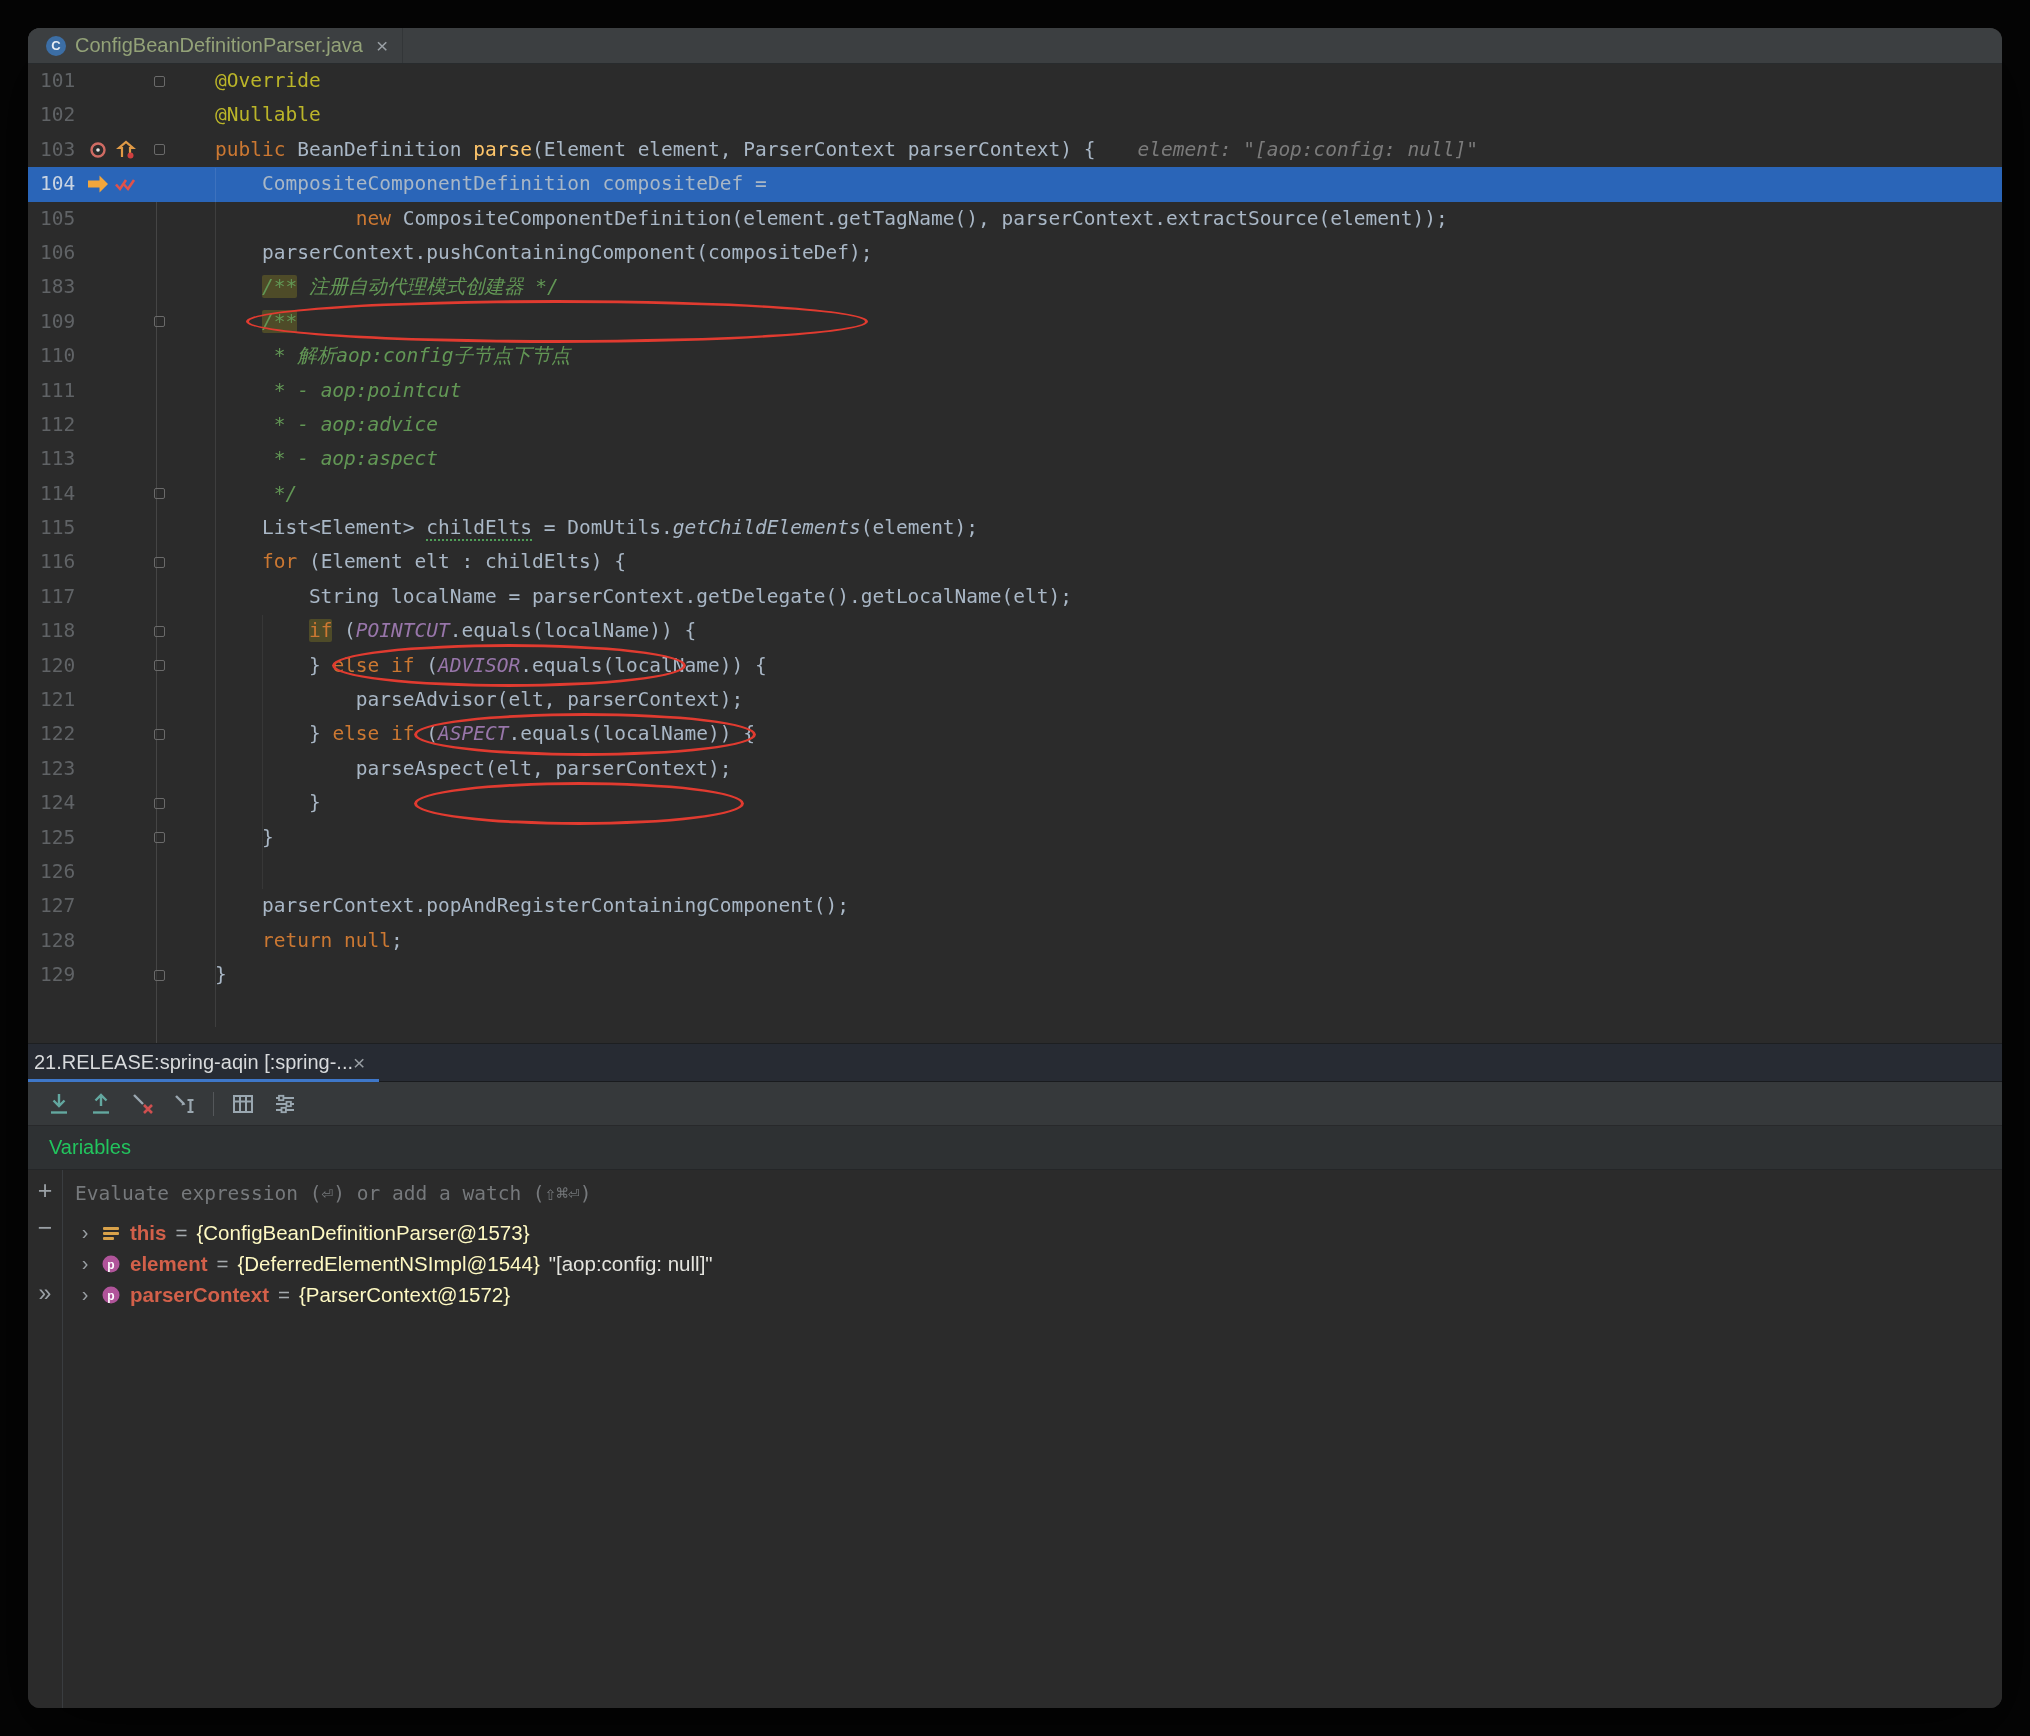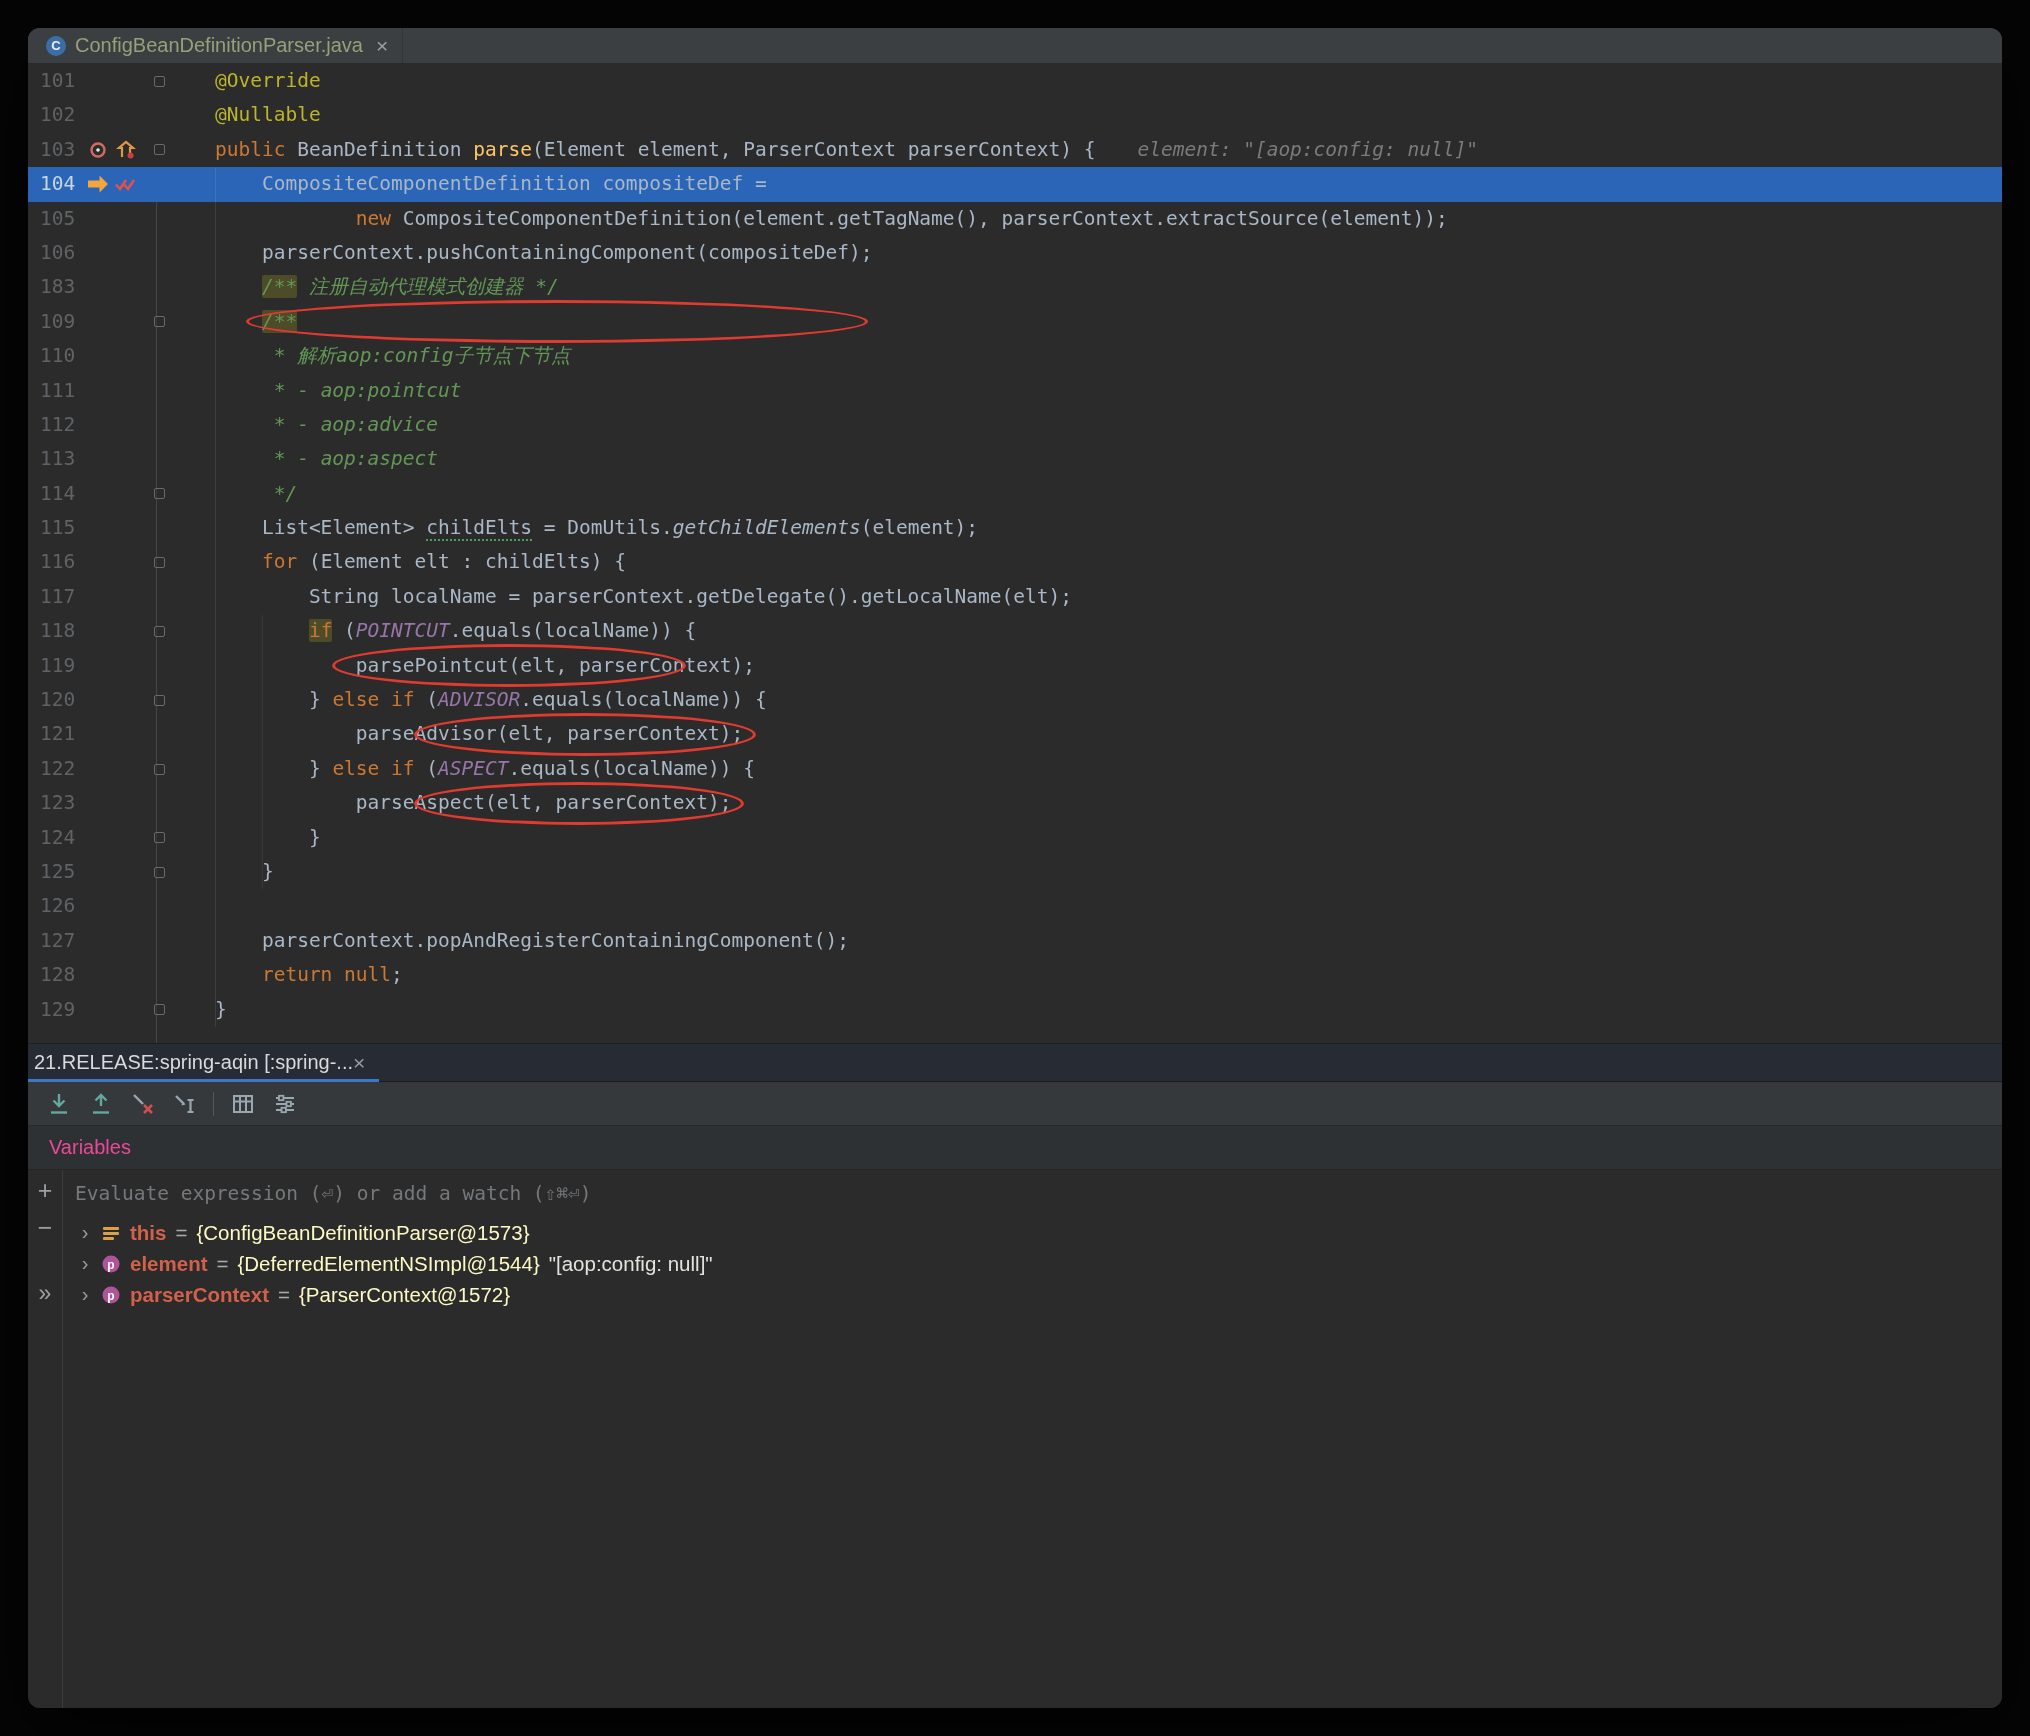--- a/index.html
+++ b/index.html
@@ -52,21 +52,21 @@
   
   .debug{position:absolute;top:1015px;left:0;right:0;bottom:0;background:#2b2b2b;display:flex;
          flex-direction:column;border-top:1px solid #1d1f21}
   .dtabs{height:38px;background:#272b33;border-bottom:1px solid #191b1e;display:flex;flex:none}
   .dtab{display:flex;align-items:center;padding:0 14px 0 6px;position:relative;color:#d8dadc;font-size:20px}
   .dtab::after{content:"";position:absolute;left:0;right:0;bottom:-1px;height:3px;background:#3e77c9}
   .dtab-close{color:#989ea3;font-size:21px}
   .dtoolbar{height:44px;flex:none;background:#36393b;border-bottom:1px solid #28292b;display:flex;align-items:center;gap:15px;padding-left:17px}
   .ticon{width:27px;height:27px;display:flex;align-items:center;justify-content:center}
   .tsep{width:1px;height:24px;background:#54575a}
-  .vheader{height:44px;flex:none;display:flex;align-items:center;padding-left:21px;color:#ec4899;font-size:20px;
+  .vheader{height:44px;flex:none;display:flex;align-items:center;padding-left:21px;color:#22c55e;font-size:20px;
            background:#2e3133;border-bottom:1px solid #242628}
   .vbody{flex:1;display:flex;min-height:0}
   .vrail{width:35px;flex:none;border-right:1px solid #3a3d40;display:flex;flex-direction:column;align-items:center}
   .rail-btn{color:#9aa0a5;font-size:25px;line-height:1}
   .rail-btn:nth-child(1){margin-top:8px}
   .rail-btn:nth-child(2){margin-top:12px}
   .rail-btn:nth-child(3){margin-top:42px;font-size:23px}
   .vlist{flex:1;min-width:0}
   .evalrow{height:47px;display:flex;align-items:center;padding-left:12px;color:#76797c;
            font-family:"DejaVu Sans Mono","Liberation Mono",monospace;font-size:19.5px}
@@ -118,21 +118,20 @@
           <div class="code-row"><span class="ln">109</span><span class="gicons"></span><span class="foldc"><span class="fold-box"></span></span><span class="codec"><span class="tk-d">        </span><span class="tk-c tk-hl">/**</span></span></div>
           <div class="code-row"><span class="ln">110</span><span class="gicons"></span><span class="foldc"></span><span class="codec"><span class="tk-d">         </span><span class="tk-c">* 解析aop:config子节点下节点</span></span></div>
           <div class="code-row"><span class="ln">111</span><span class="gicons"></span><span class="foldc"></span><span class="codec"><span class="tk-d">         </span><span class="tk-c">* - aop:pointcut</span></span></div>
           <div class="code-row"><span class="ln">112</span><span class="gicons"></span><span class="foldc"></span><span class="codec"><span class="tk-d">         </span><span class="tk-c">* - aop:advice</span></span></div>
           <div class="code-row"><span class="ln">113</span><span class="gicons"></span><span class="foldc"></span><span class="codec"><span class="tk-d">         </span><span class="tk-c">* - aop:aspect</span></span></div>
           <div class="code-row"><span class="ln">114</span><span class="gicons"></span><span class="foldc"><span class="fold-box"></span></span><span class="codec"><span class="tk-d">         </span><span class="tk-c">*/</span></span></div>
           <div class="code-row"><span class="ln">115</span><span class="gicons"></span><span class="foldc"></span><span class="codec"><span class="tk-d">        List&lt;Element&gt; </span><span class="tk-d tk-u">childElts</span><span class="tk-d"> = DomUtils.</span><span class="tk-d tk-it">getChildElements</span><span class="tk-d">(element);</span></span></div>
           <div class="code-row"><span class="ln">116</span><span class="gicons"></span><span class="foldc"><span class="fold-box"></span></span><span class="codec"><span class="tk-d">        </span><span class="tk-k">for </span><span class="tk-d">(Element elt : childElts) {</span></span></div>
           <div class="code-row"><span class="ln">117</span><span class="gicons"></span><span class="foldc"></span><span class="codec"><span class="tk-d">            String localName = parserContext.getDelegate().getLocalName(elt);</span></span></div>
           <div class="code-row"><span class="ln">118</span><span class="gicons"></span><span class="foldc"><span class="fold-box"></span></span><span class="codec"><span class="tk-d">            </span><span class="tk-k tk-hl">if</span><span class="tk-d"> (</span><span class="tk-s">POINTCUT</span><span class="tk-d">.equals(localName)) {</span></span></div>
-          <div class="code-row"><span class="ln">119</span><span class="gicons"></span><span class="foldc"></span><span class="codec"><span class="tk-d">                parsePointcut(elt, parserContext);</span></span></div>
           <div class="code-row"><span class="ln">120</span><span class="gicons"></span><span class="foldc"><span class="fold-box"></span></span><span class="codec"><span class="tk-d">            } </span><span class="tk-k">else if</span><span class="tk-d"> (</span><span class="tk-s">ADVISOR</span><span class="tk-d">.equals(localName)) {</span></span></div>
           <div class="code-row"><span class="ln">121</span><span class="gicons"></span><span class="foldc"></span><span class="codec"><span class="tk-d">                parseAdvisor(elt, parserContext);</span></span></div>
           <div class="code-row"><span class="ln">122</span><span class="gicons"></span><span class="foldc"><span class="fold-box"></span></span><span class="codec"><span class="tk-d">            } </span><span class="tk-k">else if</span><span class="tk-d"> (</span><span class="tk-s">ASPECT</span><span class="tk-d">.equals(localName)) {</span></span></div>
           <div class="code-row"><span class="ln">123</span><span class="gicons"></span><span class="foldc"></span><span class="codec"><span class="tk-d">                parseAspect(elt, parserContext);</span></span></div>
           <div class="code-row"><span class="ln">124</span><span class="gicons"></span><span class="foldc"><span class="fold-box"></span></span><span class="codec"><span class="tk-d">            }</span></span></div>
           <div class="code-row"><span class="ln">125</span><span class="gicons"></span><span class="foldc"><span class="fold-box"></span></span><span class="codec"><span class="tk-d">        }</span></span></div>
           <div class="code-row"><span class="ln">126</span><span class="gicons"></span><span class="foldc"></span><span class="codec"></span></div>
           <div class="code-row"><span class="ln">127</span><span class="gicons"></span><span class="foldc"></span><span class="codec"><span class="tk-d">        parserContext.popAndRegisterContainingComponent();</span></span></div>
           <div class="code-row"><span class="ln">128</span><span class="gicons"></span><span class="foldc"></span><span class="codec"><span class="tk-d">        </span><span class="tk-k">return null</span><span class="tk-d">;</span></span></div>
           <div class="code-row"><span class="ln">129</span><span class="gicons"></span><span class="foldc"><span class="fold-box"></span></span><span class="codec"><span class="tk-d">    }</span></span></div>

